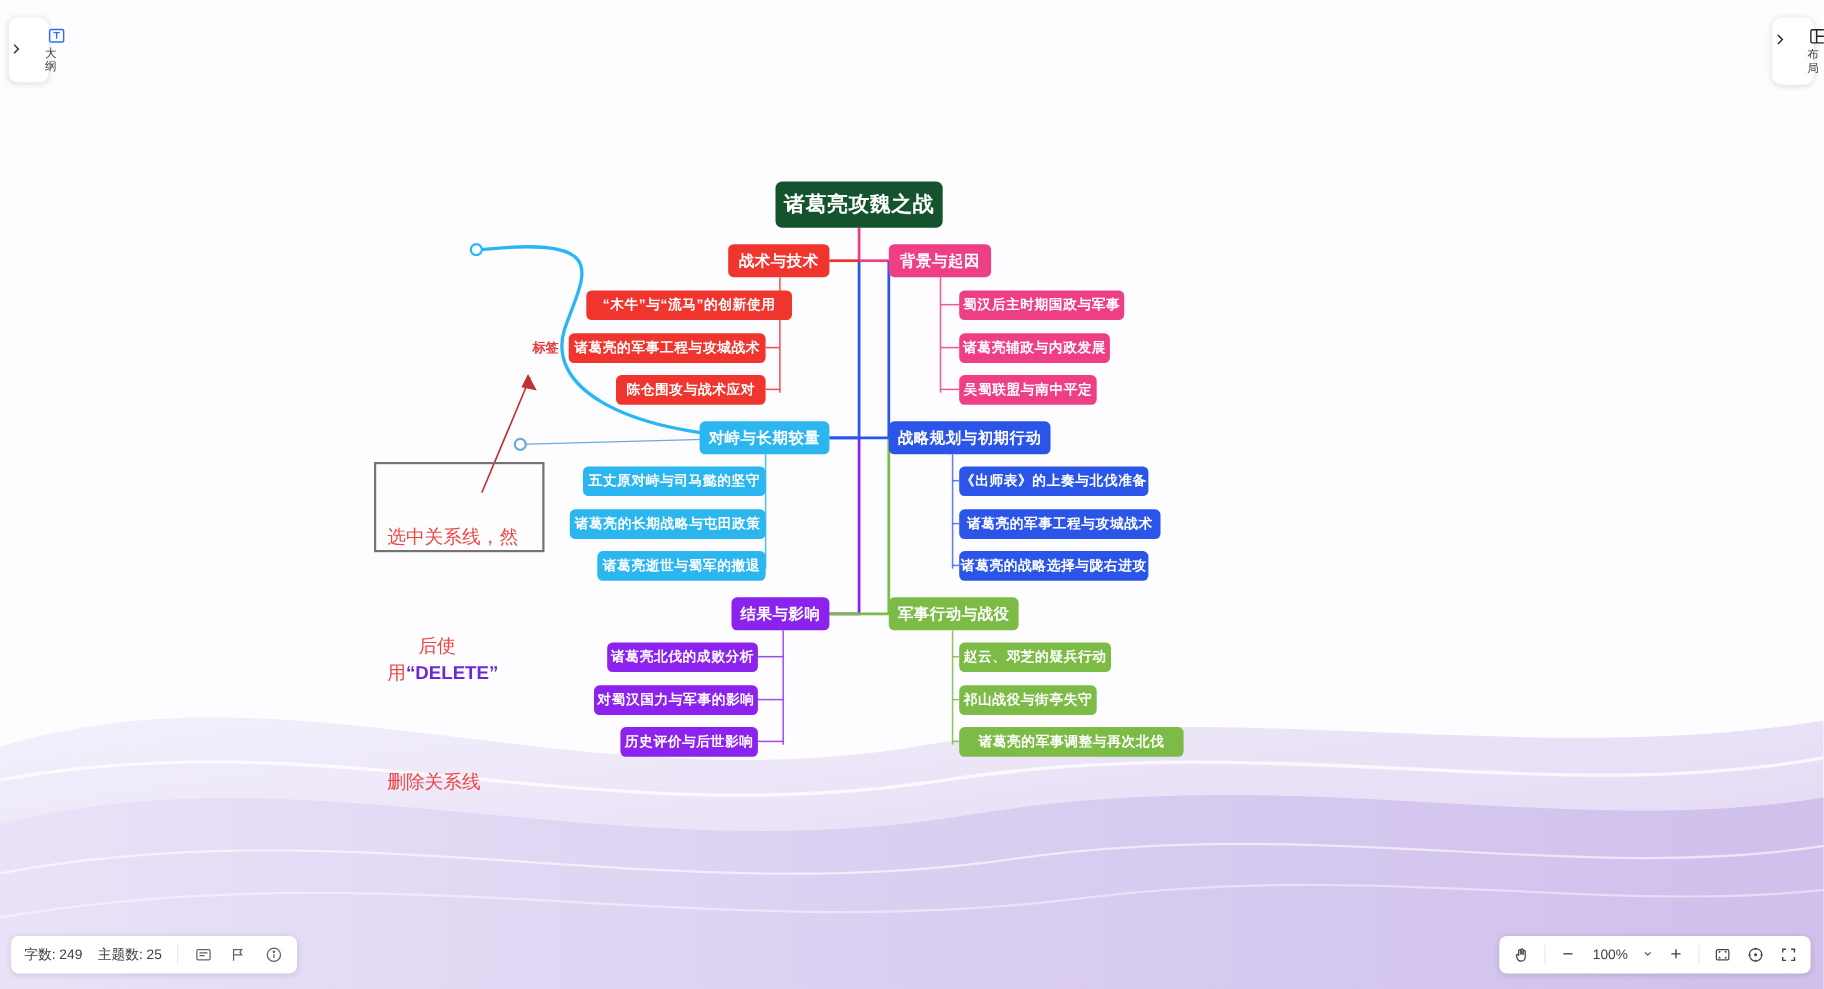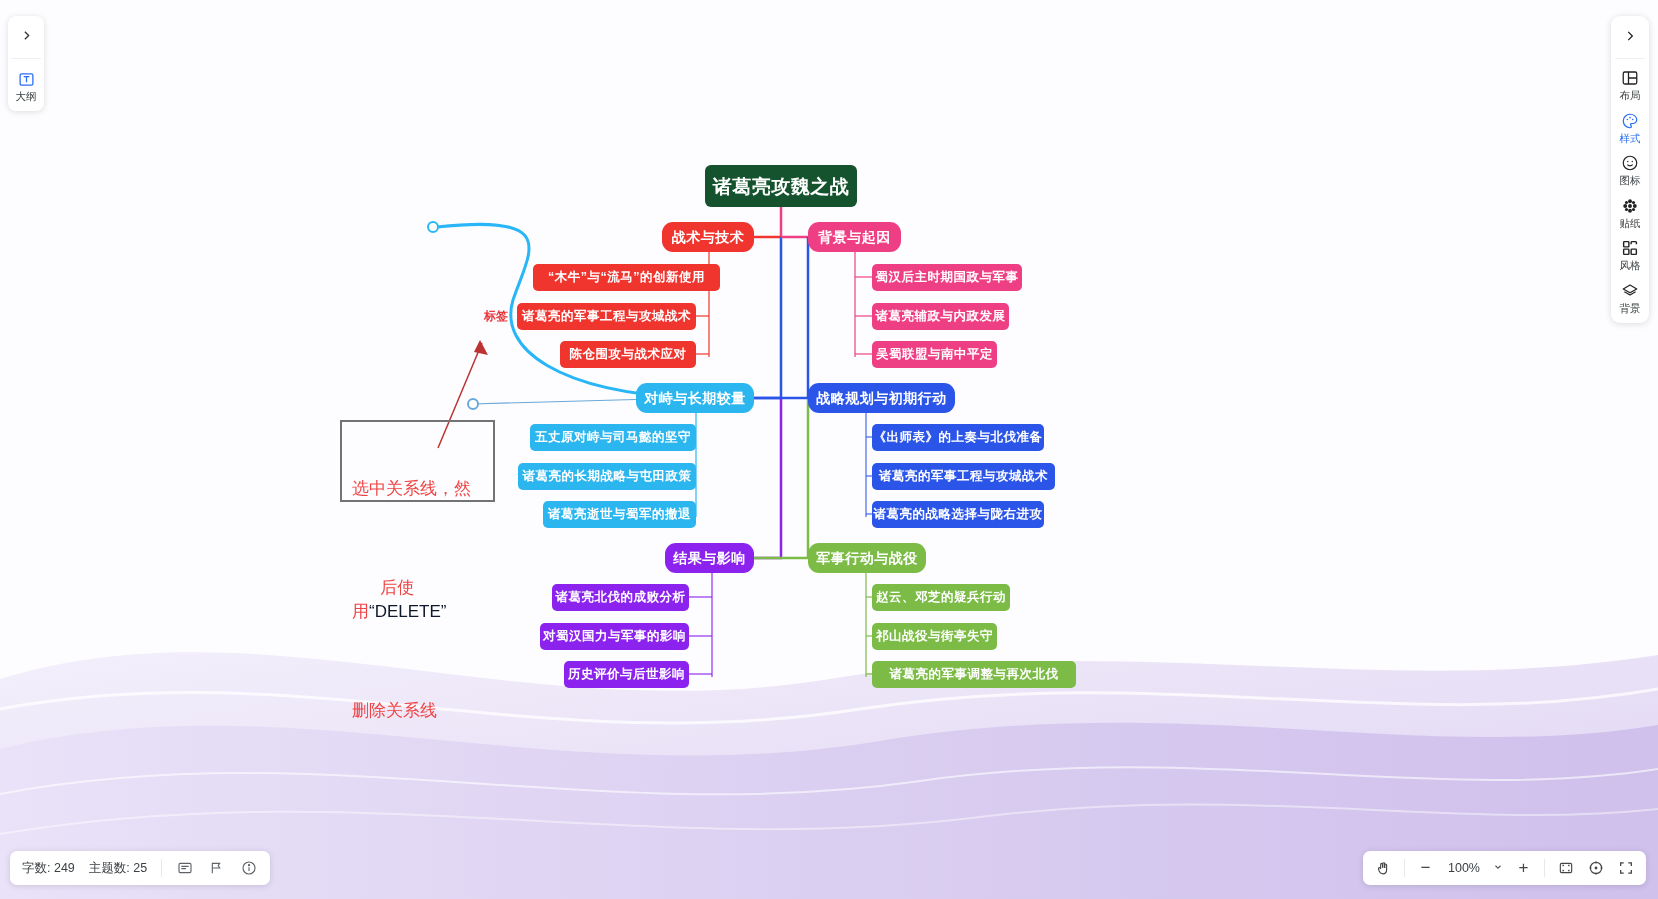--- a/index.html
+++ b/index.html
@@ -32,21 +32,21 @@
     font-weight: bold;
     white-space: nowrap;
     letter-spacing: .5px;
     line-height: 1;
   }
   .node.root {
     font-size: 19px;
     border-radius: 6px;
     padding: 0 18px;
   }
-  .node.main { font-size: 14px; padding: 0 14px; height: 30px; border-radius: 11px; }
+  .node.main { font-size: 14px; padding: 0 14px; height: 30px; }
   .node.leaf { font-size: 12.5px; padding: 0 12px; height: 27px; font-weight: bold; }
 
   
   .rel-label {
     position: absolute;
     color: #e8393c;
     font-size: 12px;
     font-weight: bold;
     white-space: nowrap;
   }
@@ -56,31 +56,31 @@
     position: absolute;
     border: 2px solid #737373;
     background: rgba(255,255,255,0.0);
     color: #ef4444;
     font-size: 17px;
     line-height: 1.45;
     padding: 6px 8px 7px 10px;
     font-weight: normal;
     white-space: pre-wrap;
   }
-  .callout b { color: #0f172a; font-weight: normal; }
+  .callout b { color: #6d28d9; font-weight: bold; }
 
   
   #left-panel {
     position: absolute; left: 8px; top: 16px;
     width: 36px;
     background: #ffffff;
     border-radius: 8px;
     box-shadow: 0 1px 6px rgba(0,0,0,.13);
     padding: 6px 0 8px;
-    display: flex; flex-direction: column; align-items: center; gap: 10px;
+    display: flex; flex-direction: row; align-items: center; gap: 10px;
   }
   #left-panel .chev {
     width: 26px; height: 26px;
     display: flex; align-items: center; justify-content: center;
     color: #333; font-size: 15px;
   }
   #left-panel .divider { width: 30px; height: 1px; background: #eceef2; }
   .side-item {
     display: flex; flex-direction: column; align-items: center;
     gap: 2px; cursor: pointer; width: 34px;
@@ -90,21 +90,21 @@
   .side-item.active .lbl { color: #2a6df5; }
 
   
   #right-panel {
     position: absolute; right: 9px; top: 16px;
     width: 38px;
     background: #ffffff;
     border-radius: 9px;
     box-shadow: 0 1px 7px rgba(0,0,0,.14);
     padding: 7px 0 9px;
-    display: flex; flex-direction: column; align-items: center; gap: 9px;
+    display: flex; flex-direction: row; gap: 9px;
   }
   #right-panel .chev {
     width: 26px; height: 26px; display: flex; align-items: center; justify-content: center;
     color: #222; font-size: 16px;
   }
   #right-panel .divider { width: 30px; height: 1px; background: #edeff3; }
 
   
   #status-bar {
     position: absolute; left: 10px; bottom: 14px;

